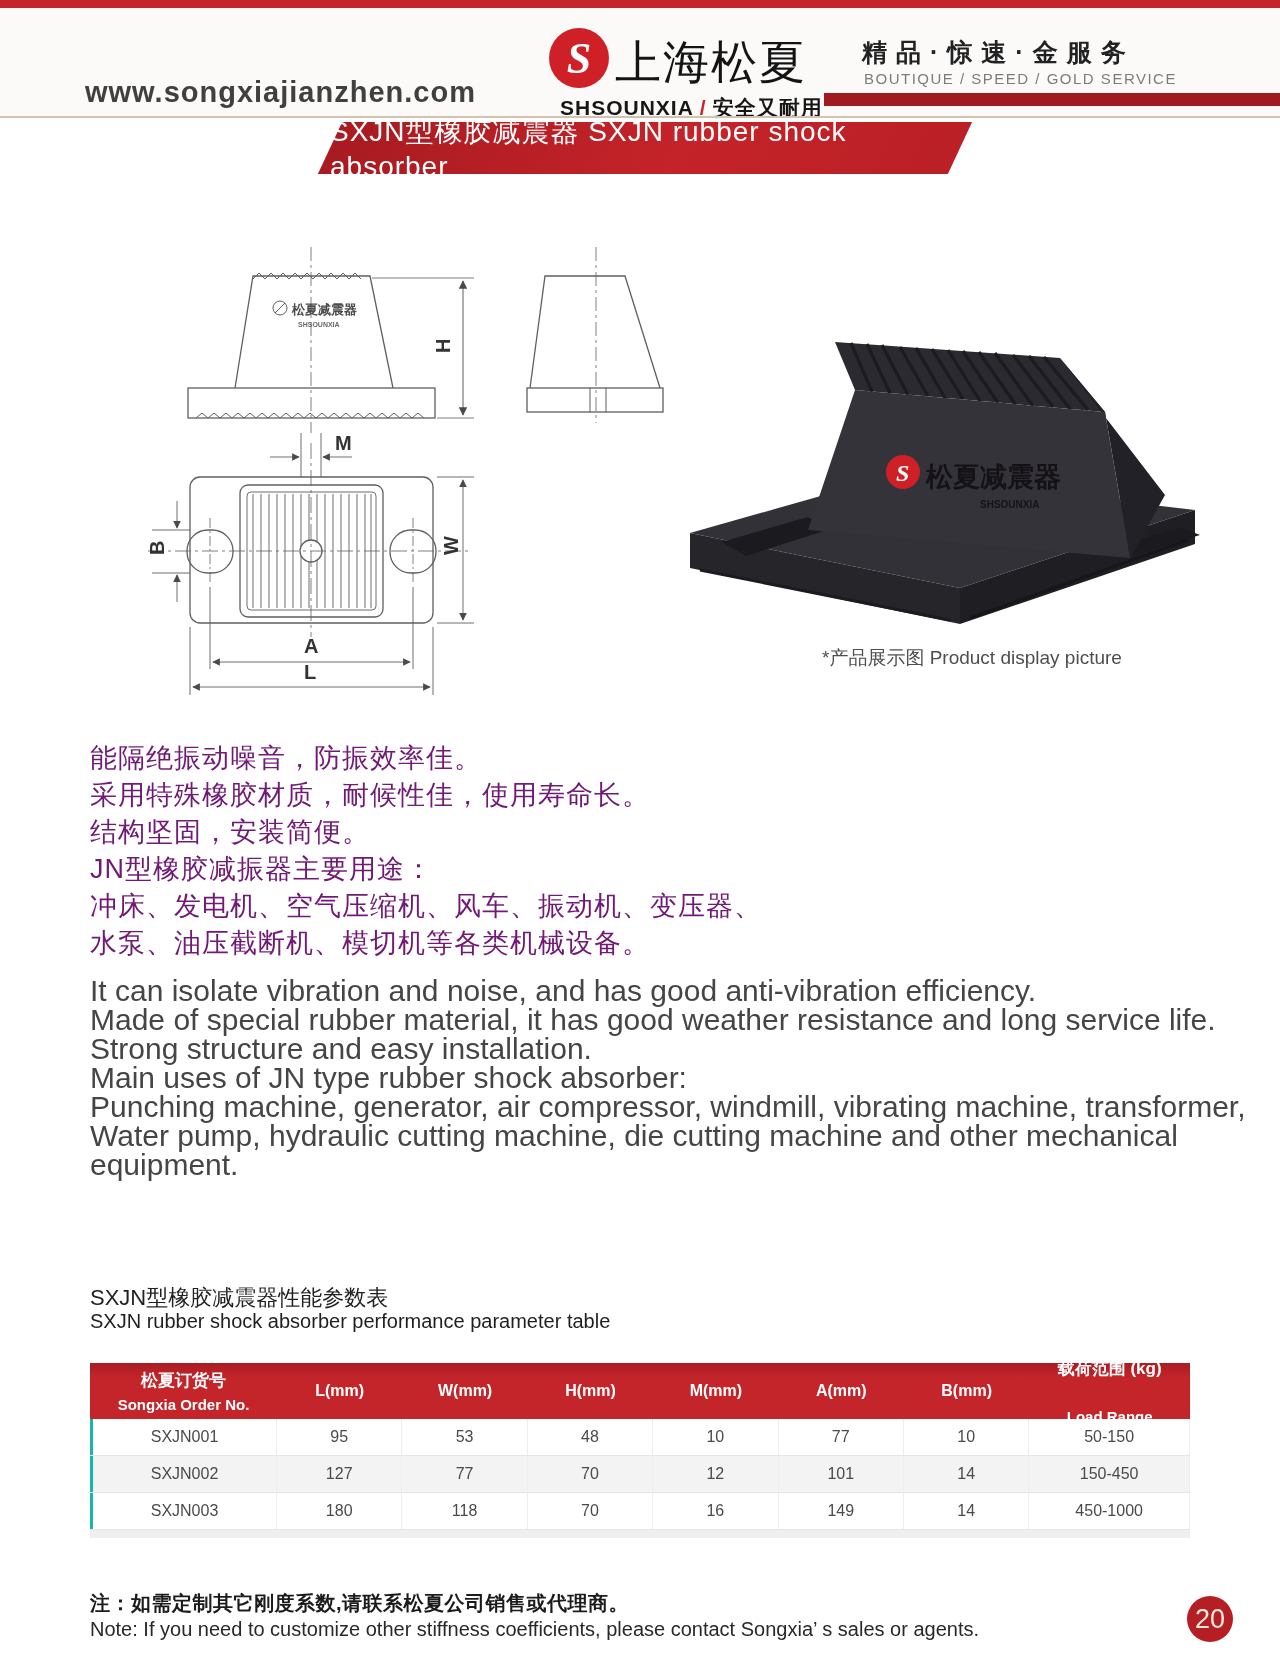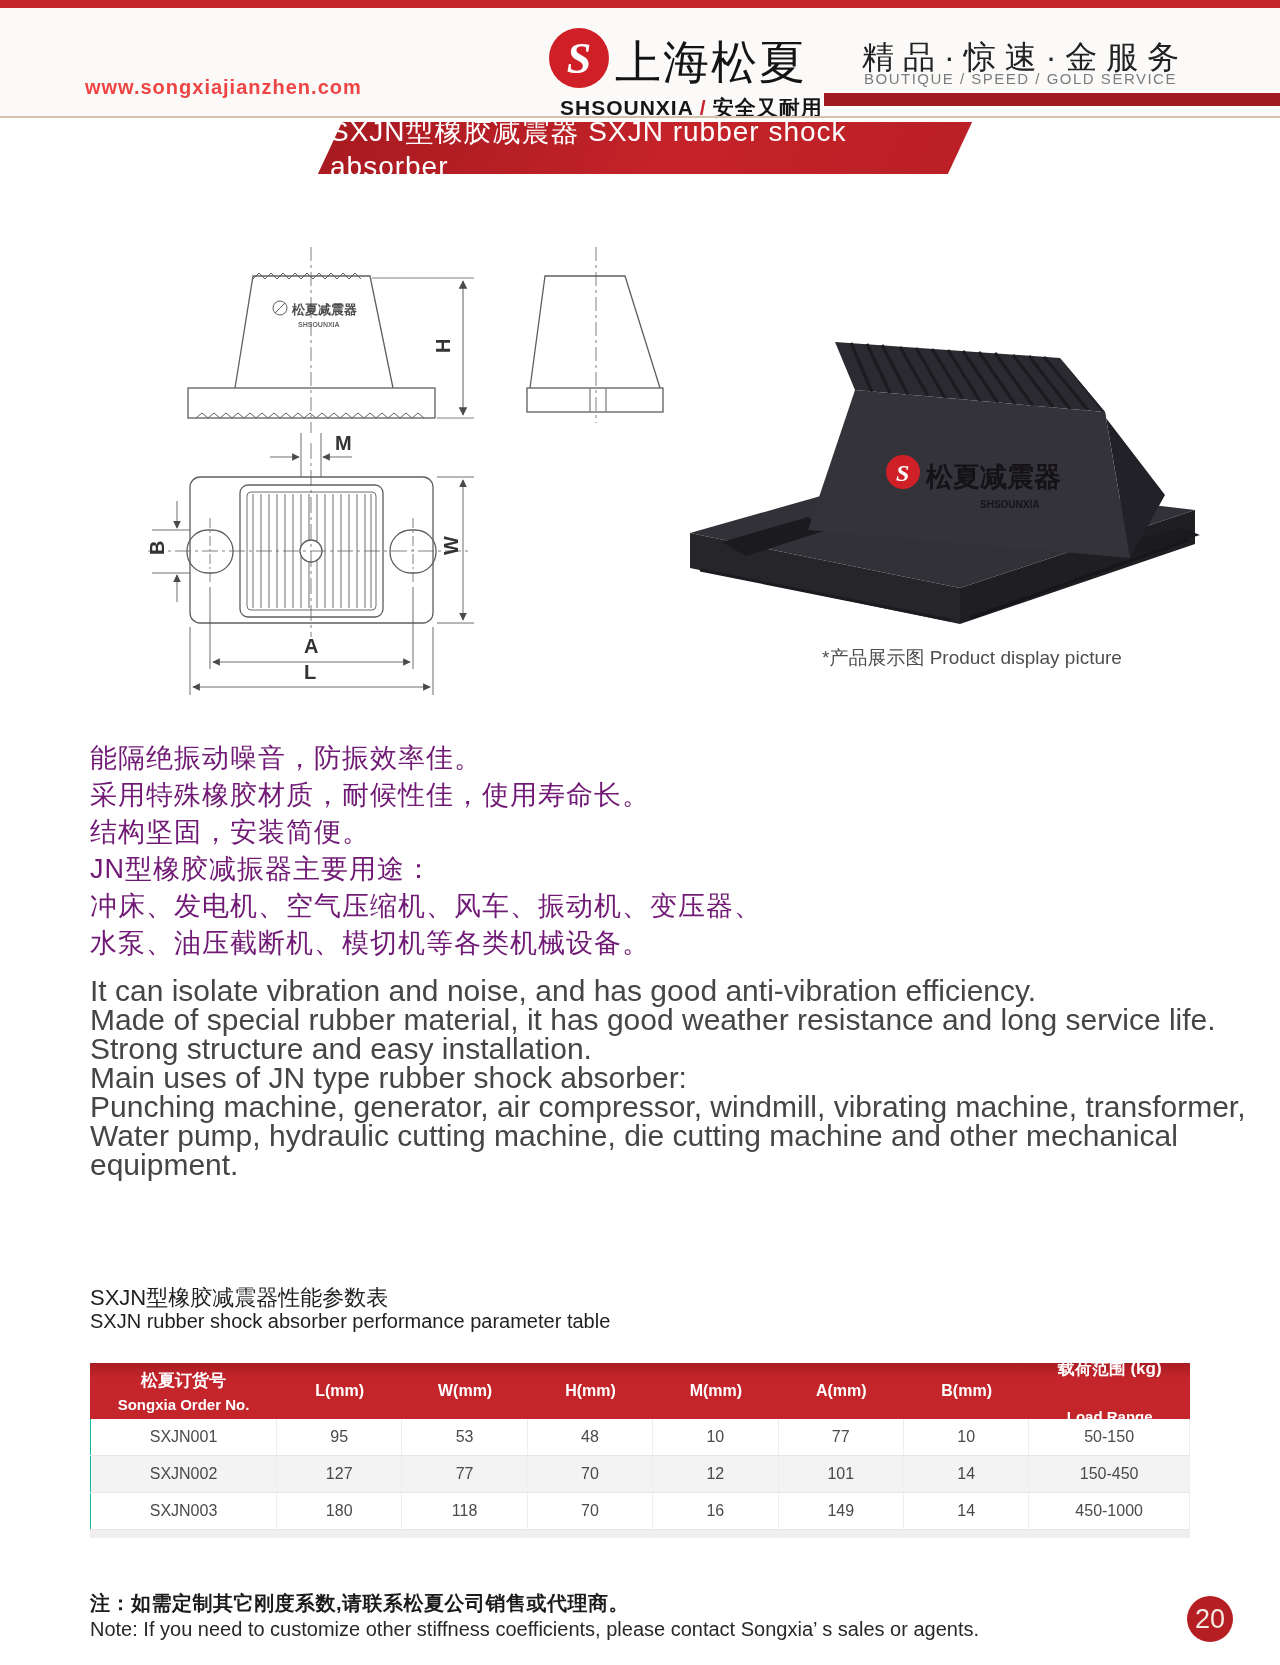--- a/index.html
+++ b/index.html
@@ -2,29 +2,29 @@
 <html><head>
 <meta charset="utf-8">
 <style>
   html,body{margin:0;padding:0;background:#e8e8e8;}
   .page{position:relative;width:1280px;height:1665px;margin:0 auto;background:#ffffff;
         font-family:"Liberation Sans",sans-serif;overflow:hidden;}
 
   
   .topbar{position:absolute;left:0;top:0;width:1280px;height:8px;background:#c5262c;}
   .header{position:absolute;left:0;top:8px;width:1280px;height:108px;background:#fbfaf9;}
-  .watermark{position:absolute;left:85px;top:68px;font-size:20px;font-weight:bold;
-             color:#ef4444;letter-spacing:1px;}
+  .watermark{position:absolute;left:85px;top:68px;font-size:29px;font-weight:bold;
+             color:#404040;letter-spacing:1px;}
   .emblem{position:absolute;left:549px;top:20px;width:60px;height:60px;border-radius:50%;
           background:#cf2027;color:#fff;display:flex;align-items:center;justify-content:center;
           font-family:"Liberation Serif",serif;font-style:italic;font-weight:bold;font-size:44px;}
   .brand-cn{position:absolute;left:615px;top:24px;font-size:46px;font-weight:normal;color:#141414;letter-spacing:2px;}
   .brand-sub{position:absolute;left:560px;top:86px;font-size:21px;font-weight:bold;color:#161616;letter-spacing:1px;}
   .brand-sub .slash{color:#c5262c;padding:0 6px;}
-  .tagline-cn{position:absolute;left:862px;top:28px;width:340px;font-size:32px;font-weight:normal;
+  .tagline-cn{position:absolute;left:862px;top:28px;width:340px;font-size:25px;font-weight:bold;
               color:#222;letter-spacing:9px;white-space:nowrap;}
   .tagline-en{position:absolute;left:864px;top:62px;font-size:15px;color:#7c7c7c;letter-spacing:1.5px;}
   .accent-bar{position:absolute;left:824px;top:85px;width:456px;height:13px;background:#9f1b20;}
   .divider{position:absolute;left:0;top:116px;width:1280px;height:2px;background:#d3c3ae;}
 
   
   .banner{position:absolute;left:330px;top:122px;width:630px;height:52px;}
   .banner-bg{position:absolute;inset:0;transform:skewX(-25deg);
              background:linear-gradient(90deg,#a81b21,#c42329 55%,#bb2026);}
   .banner-text{position:relative;width:100%;height:100%;display:flex;align-items:center;
@@ -46,21 +46,21 @@
   .trow{display:flex;width:100%;}
   .thead{background:linear-gradient(180deg,#a91d23 0%,#c4252b 28%,#c4252b 100%);color:#fff;height:56px;}
   .tcell{display:flex;flex-direction:column;align-items:center;justify-content:center;
          box-sizing:border-box;}
   .c-order{width:17%;}.c-dim{width:11.4%;text-align:center;}.c-load{width:14.6%;gap:24px;}
   .thead .tcell{font-weight:bold;}
   .thead .l1{font-size:17px;margin-bottom:4px;}
   .thead .l2{font-size:15px;}
   .tbody-row{height:36px;color:#4a4a4a;border-bottom:1px solid #e6e6e6;}
   .tbody-row .tcell{border-right:1px solid #eeeeee;height:100%;justify-content:center;}
-  .tbody-row .tcell:first-child{border-left:1px solid #14b8a6;}
+  .tbody-row .tcell:first-child{border-left:3px solid #14b8a6;}
   .row-alt{background:#f3f3f3;}
   .tbl-foot{height:8px;background:#f1efee;}
 
   
   .note-cn{position:absolute;left:90px;top:1590px;font-size:20px;font-weight:600;color:#1b1b1b;letter-spacing:0.5px;}
   .note-en{position:absolute;left:90px;top:1618px;font-size:20px;color:#282828;}
   .badge{position:absolute;left:1187px;top:1596px;width:46px;height:46px;border-radius:50%;
          background:#b51f24;color:#f5e9e2;display:flex;align-items:center;justify-content:center;
          font-size:27px;font-weight:500;}
 </style>

